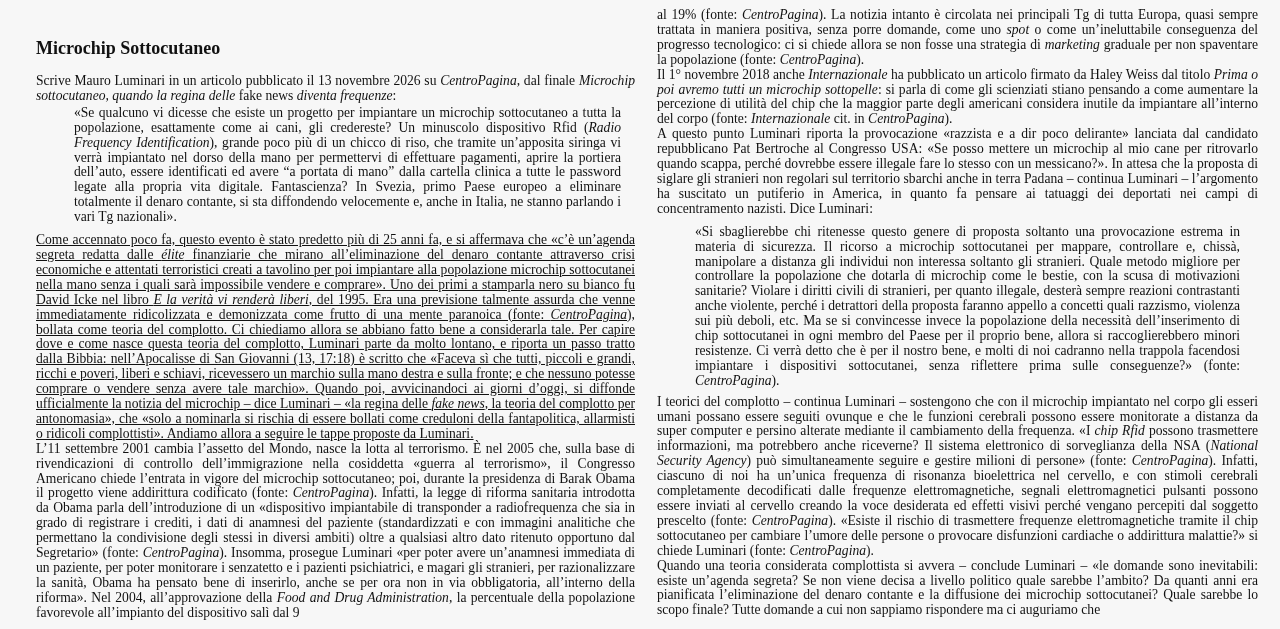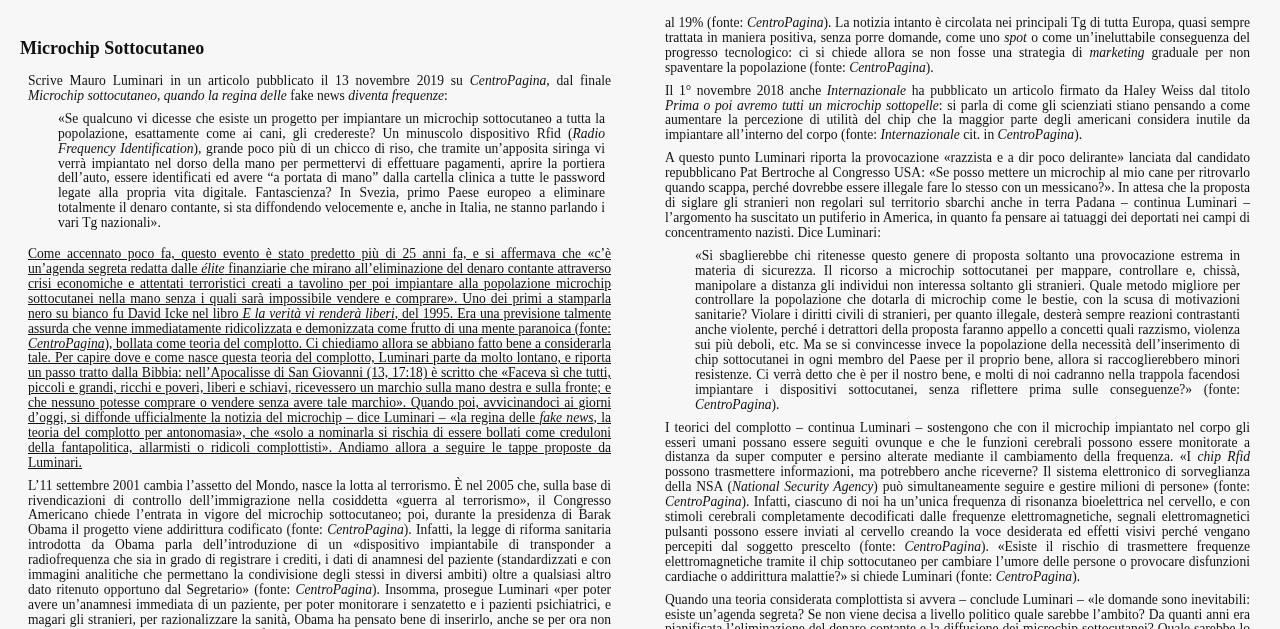--- a/index.html
+++ b/index.html
@@ -8,44 +8,44 @@
       background: #f7f7f7;
       font-family: "Liberation Serif", "DejaVu Serif", serif;
       color: #111;
     }
     .spread { position: relative; width: 1280px; height: 629px; }
     .page {
       position: absolute; top: 0;
       font-size: 13.6px; line-height: 14.9px;
       text-align: justify;
     }
-    .page-left { left: 20px; width: 599px; top: 0; }
+    .page-left { left: 36px; width: 599px; top: 0; }
     .page-right { left: 657px; width: 601px; top: 8px; }
     h1 {
       font-family: "Liberation Serif", serif;
       font-size: 18px; font-weight: bold;
       margin: 38px 0 16px 0; line-height: 20px;
     }
-    p { margin: 8px; }
+    p { margin: 0; }
     .gap { margin-top: 8px; text-decoration: underline; }
     blockquote {
-      margin: 2px 0 16px 0; padding-left: 38px; padding-right: 14px;
+      margin: 2px 0 8px 0; padding-left: 38px; padding-right: 14px;
     }
     .page-right blockquote { padding-left: 38px; padding-right: 18px; margin: 8px 0 6px 0; }
     em { font-style: italic; }
   </style>
 </head>
 <body>
 
 <div class="spread">
 
   <div class="page page-left">
     <h1>Microchip Sottocutaneo</h1>
 
-    <p><span>Scrive Mauro Luminari in un articolo pubblicato il 13 novembre 2019 su </span><em>CentroPagina</em><span>, dal finale </span><em>Microchip sottocutaneo, quando la regina delle</em><span> fake news </span><em>diventa frequenze</em><span>:</span></p>
+    <p><span>Scrive Mauro Luminari in un articolo pubblicato il 13 novembre 2026 su </span><em>CentroPagina</em><span>, dal finale </span><em>Microchip sottocutaneo, quando la regina delle</em><span> fake news </span><em>diventa frequenze</em><span>:</span></p>
 
     <blockquote><span>«Se qualcuno vi dicesse che esiste un progetto per impiantare un microchip sottocutaneo a tutta la popolazione, esattamente come ai cani, gli credereste? Un minuscolo dispositivo Rfid (</span><em>Radio Frequency Identification</em><span>), grande poco più di un chicco di riso, che tramite un’apposita siringa vi verrà impiantato nel dorso della mano per permettervi di effettuare pagamenti, aprire la portiera dell’auto, essere identificati ed avere “a portata di mano” dalla cartella clinica a tutte le password legate alla propria vita digitale. Fantascienza? In Svezia, primo Paese europeo a eliminare totalmente il denaro contante, si sta diffondendo velocemente e, anche in Italia, ne stanno parlando i vari Tg nazionali».</span></blockquote>
 
     <p class="gap"><span>Come accennato poco fa, questo evento è stato predetto più di 25 anni fa, e si affermava che «c’è un’agenda segreta redatta dalle </span><em>élite</em><span> finanziarie che mirano all’eliminazione del denaro contante attraverso crisi economiche e attentati terroristici creati a tavolino per poi impiantare alla popolazione microchip sottocutanei nella mano senza i quali sarà impossibile vendere e comprare». Uno dei primi a stamparla nero su bianco fu David Icke nel libro </span><em>E la verità vi renderà liberi</em><span>, del 1995. Era una previsione talmente assurda che venne immediatamente ridicolizzata e demonizzata come frutto di una mente paranoica (fonte: </span><em>CentroPagina</em><span>), bollata come teoria del complotto. Ci chiediamo allora se abbiano fatto bene a considerarla tale. Per capire dove e come nasce questa teoria del complotto, Luminari parte da molto lontano, e riporta un passo tratto dalla Bibbia: nell’Apocalisse di San Giovanni (13, 17:18) è scritto che «Faceva sì che tutti, piccoli e grandi, ricchi e poveri, liberi e schiavi, ricevessero un marchio sulla mano destra e sulla fronte; e che nessuno potesse comprare o vendere senza avere tale marchio». Quando poi, avvicinandoci ai giorni d’oggi, si diffonde ufficialmente la notizia del microchip – dice Luminari – «la regina delle </span><em>fake news</em><span>, la teoria del complotto per antonomasia», che «solo a nominarla si rischia di essere bollati come creduloni della fantapolitica, allarmisti o ridicoli complottisti». Andiamo allora a seguire le tappe proposte da Luminari.</span></p>
 
     <p><span>L’11 settembre 2001 cambia l’assetto del Mondo, nasce la lotta al terrorismo. È nel 2005 che, sulla base di rivendicazioni di controllo dell’immigrazione nella cosiddetta «guerra al terrorismo», il Congresso Americano chiede l’entrata in vigore del microchip sottocutaneo; poi, durante la presidenza di Barak Obama il progetto viene addirittura codificato (fonte: </span><em>CentroPagina</em><span>). Infatti, la legge di riforma sanitaria introdotta da Obama parla dell’introduzione di un «dispositivo impiantabile di transponder a radiofrequenza che sia in grado di registrare i crediti, i dati di anamnesi del paziente (standardizzati e con immagini analitiche che permettano la condivisione degli stessi in diversi ambiti) oltre a qualsiasi altro dato ritenuto opportuno dal Segretario» (fonte: </span><em>CentroPagina</em><span>). Insomma, prosegue Luminari «per poter avere un’anamnesi immediata di un paziente, per poter monitorare i senzatetto e i pazienti psichiatrici, e magari gli stranieri, per razionalizzare la sanità, Obama ha pensato bene di inserirlo, anche se per ora non in via obbligatoria, all’interno della riforma». Nel 2004, all’approvazione della </span><em>Food and Drug Administration</em><span>, la percentuale della popolazione favorevole all’impianto del dispositivo salì dal 9</span></p>
   </div>
 
   <div class="page page-right">
     <p><span>al 19% (fonte: </span><em>CentroPagina</em><span>). La notizia intanto è circolata nei principali Tg di tutta Europa, quasi sempre trattata in maniera positiva, senza porre domande, come uno </span><em>spot</em><span> o come un’ineluttabile conseguenza del progresso tecnologico: ci si chiede allora se non fosse una strategia di </span><em>marketing</em><span> graduale per non spaventare la popolazione (fonte: </span><em>CentroPagina</em><span>).</span></p>

